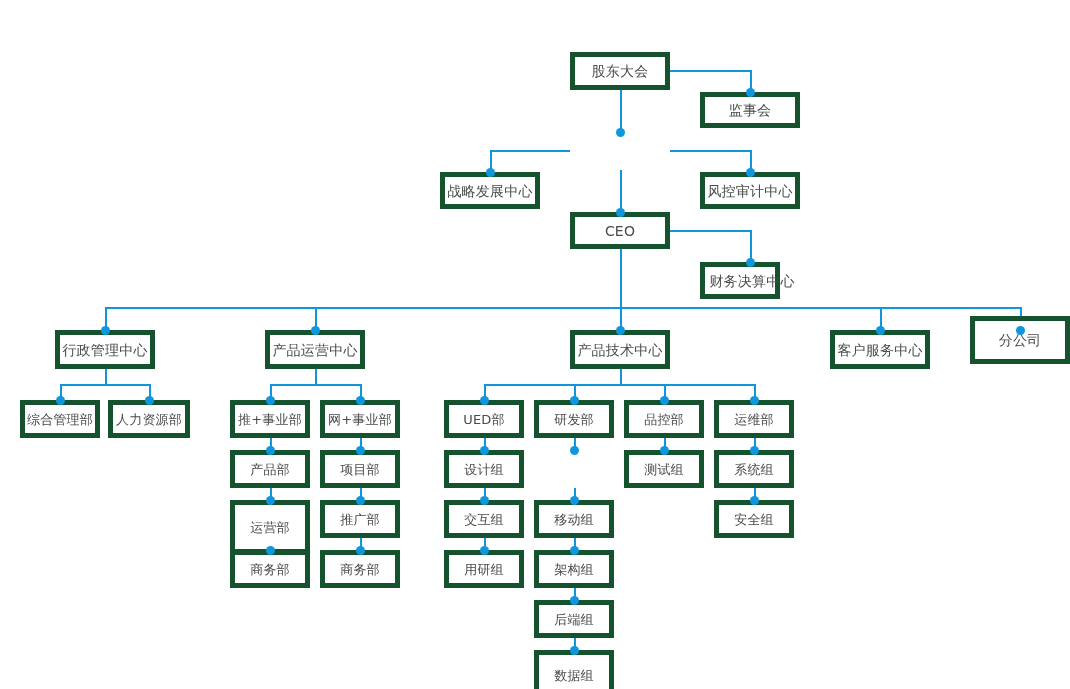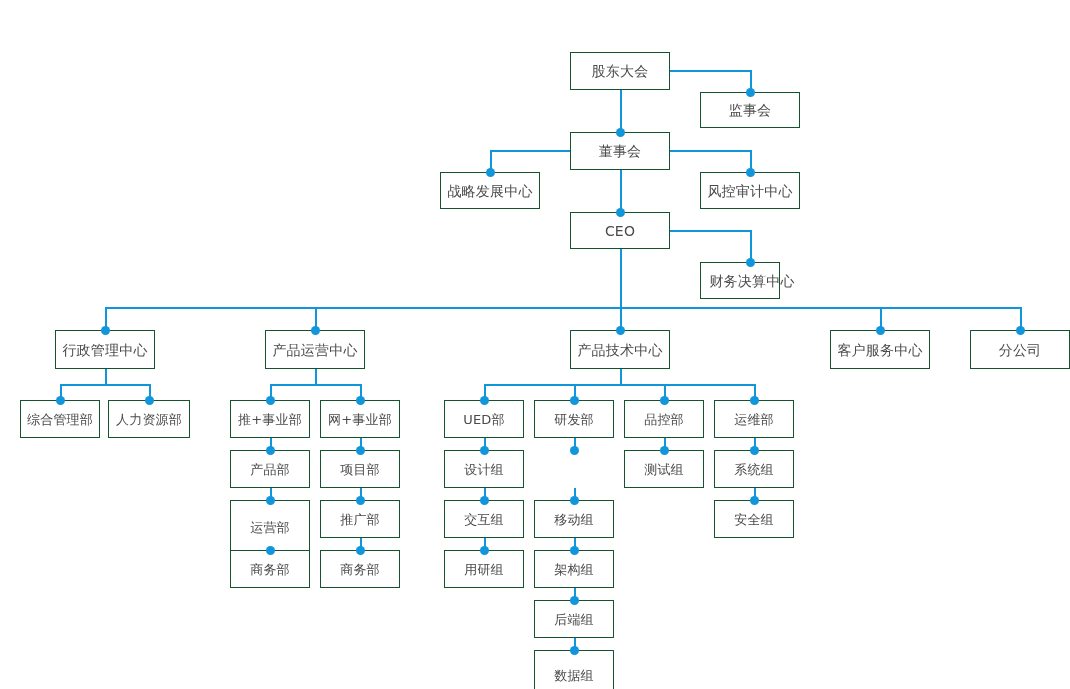--- a/index.html
+++ b/index.html
@@ -14,21 +14,21 @@
   #chart {
     position: relative;
     width: 1070px;
     height: 689px;
     background: #ffffff;
     overflow: hidden;
   }
   .node {
     position: absolute;
     box-sizing: border-box;
-    border: 1px solid #14532d;
+    border: 5px solid #14532d;
     background: #ffffff;
     color: #4a4a4a;
     display: flex;
     align-items: center;
     justify-content: center;
     font-size: 14px;
     line-height: 1;
     letter-spacing: 0.2px;
     white-space: nowrap;
     z-index: 3;
@@ -107,23 +107,20 @@
     <div class="line-v" style="left: 574px; top: 638px; height: 12px;"></div>
     <div class="line-v" style="left: 664px; top: 438px; height: 12px;"></div>
     <div class="line-v" style="left: 754px; top: 438px; height: 12px;"></div>
     <div class="line-v" style="left: 754px; top: 488px; height: 12px;"></div>
     <div class="node" style="left: 570px; top: 52px; width: 100px; height: 38px;">
       <span>股东大会</span>
     </div>
     <div class="node" style="left: 700px; top: 92px; width: 100px; height: 36px;">
       <span>监事会</span>
     </div>
-    <div class="node" style="left: 570px; top: 132px; width: 100px; height: 38px;">
-      <span>董事会</span>
-    </div>
     <div class="node" style="left: 440px; top: 172px; width: 100px; height: 37px;">
       <span>战略发展中心</span>
     </div>
     <div class="node" style="left: 700px; top: 172px; width: 100px; height: 37px;">
       <span>风控审计中心</span>
     </div>
     <div class="node" style="left: 570px; top: 212px; width: 100px; height: 37px;">
       <span>CEO</span>
     </div>
     <div class="node" style="left: 700px; top: 262px; width: 80px; height: 37px; padding-left: 24px;">
@@ -134,21 +131,21 @@
     </div>
     <div class="node" style="left: 265px; top: 330px; width: 100px; height: 39px;">
       <span>产品运营中心</span>
     </div>
     <div class="node" style="left: 570px; top: 330px; width: 100px; height: 39px;">
       <span>产品技术中心</span>
     </div>
     <div class="node" style="left: 830px; top: 330px; width: 100px; height: 39px;">
       <span>客户服务中心</span>
     </div>
-    <div class="node" style="left: 970px; top: 330px; width: 100px; height: 39px; text-align: center;">
+    <div class="node" style="left: 970px; top: 316px; width: 100px; height: 48px; text-align: center;">
       <span>分公司</span>
     </div>
     <div class="node small" style="left: 20px; top: 400px; width: 80px; height: 38px;">
       <span>综合管理部</span>
     </div>
     <div class="node small" style="left: 108px; top: 400px; width: 82px; height: 38px;">
       <span>人力资源部</span>
     </div>
     <div class="node small" style="left: 230px; top: 400px; width: 80px; height: 38px;">
       <span>推+事业部</span>

